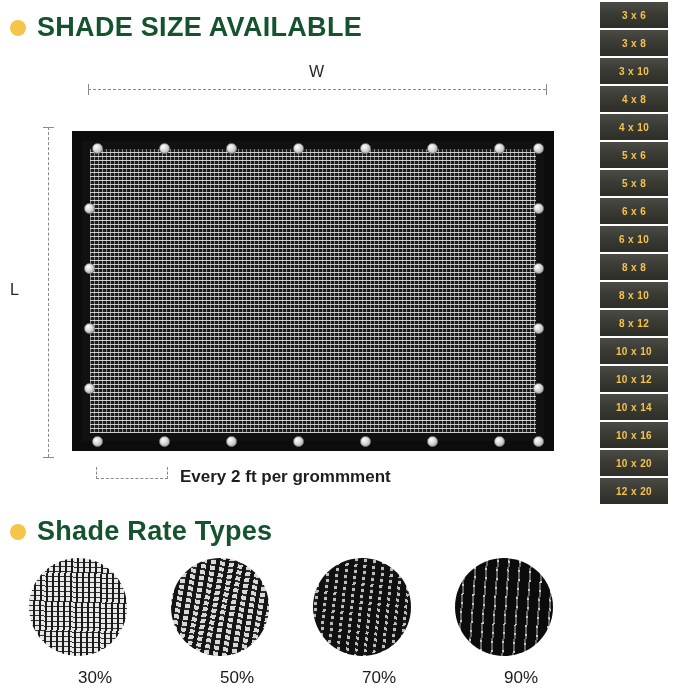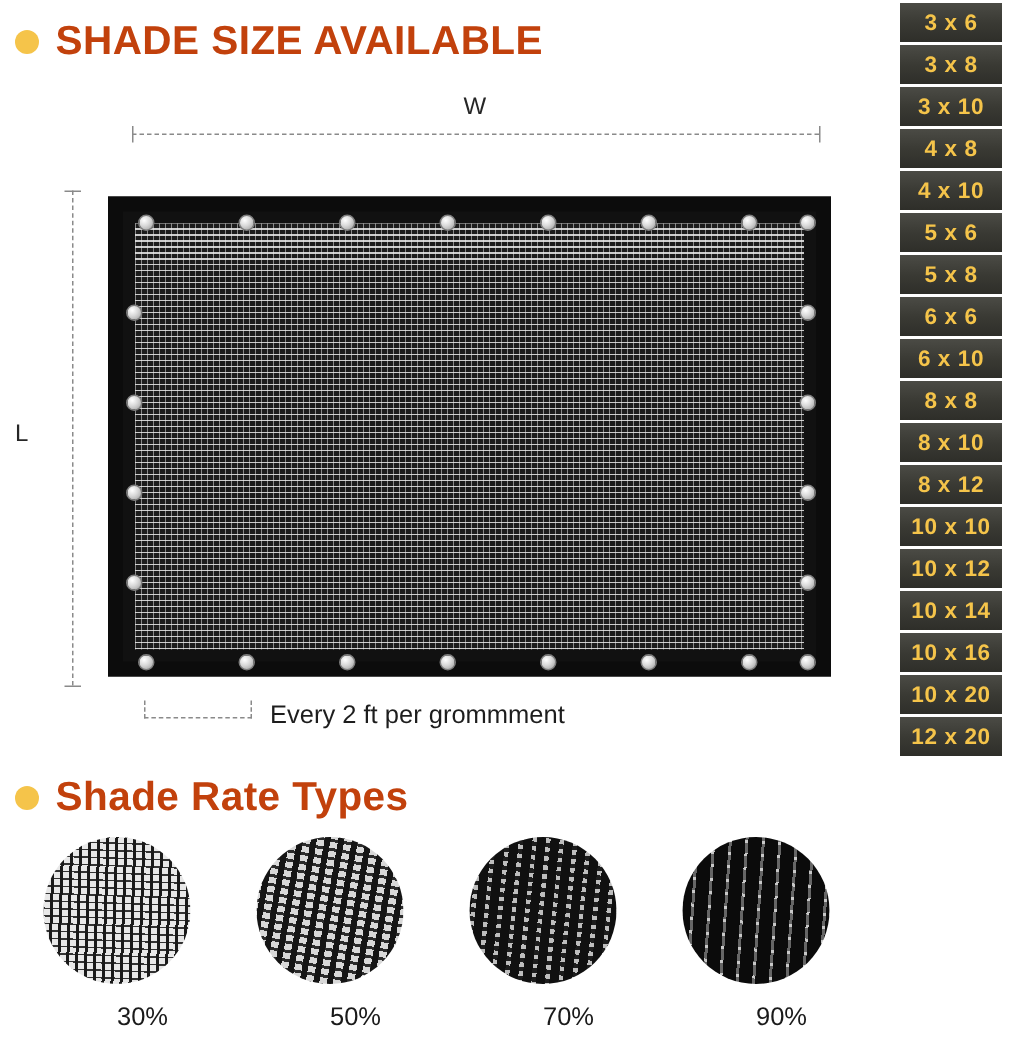--- a/index.html
+++ b/index.html
@@ -49,21 +49,21 @@
     gap: 11px;
   }
   .heading .bullet {
     width: 16px;
     height: 16px;
     border-radius: 50%;
     background: #f5c44a;
     flex: 0 0 auto;
   }
   .heading .htext {
-    color: #c2410c;
+    color: #14532d;
     font-size: 27px;
     font-weight: bold;
     letter-spacing: 0.3px;
     white-space: nowrap;
   }
   #heading-shade-size {
     position: absolute;
     left: 10px;
     top: 12px;
   }
@@ -152,20 +152,21 @@
     height: 12px;
     border: 1px dashed #8a8a8a;
     border-top: none;
     box-sizing: border-box;
     position: relative;
     top: -4px;
   }
   .note-text {
     font-size: 17px;
     color: #1d1d1d;
+    font-weight: bold;
   }
 
   
   .rates {
     position: absolute;
     left: 18px;
     top: 558px;
     width: 570px;
     display: flex;
     gap: 22px;
@@ -214,21 +215,21 @@
       repeating-linear-gradient(4deg, #141414 0px, #141414 7px, rgba(255,255,255,0.15) 7px, rgba(255,255,255,0.15) 9px);
   }
 
   
   .size-chip {
     width: 68px;
     height: 26px;
     margin-bottom: 2px;
     background: linear-gradient(180deg, #4b4b45 0%, #3a3a34 50%, #2e2e29 100%);
     color: #f5c44a;
-    font-size: 15px;
+    font-size: 10px;
     font-weight: bold;
     display: flex;
     align-items: center;
     justify-content: center;
     letter-spacing: 0.4px;
     flex: 0 0 auto;
   }
 </style>
 </head>
 <body>

